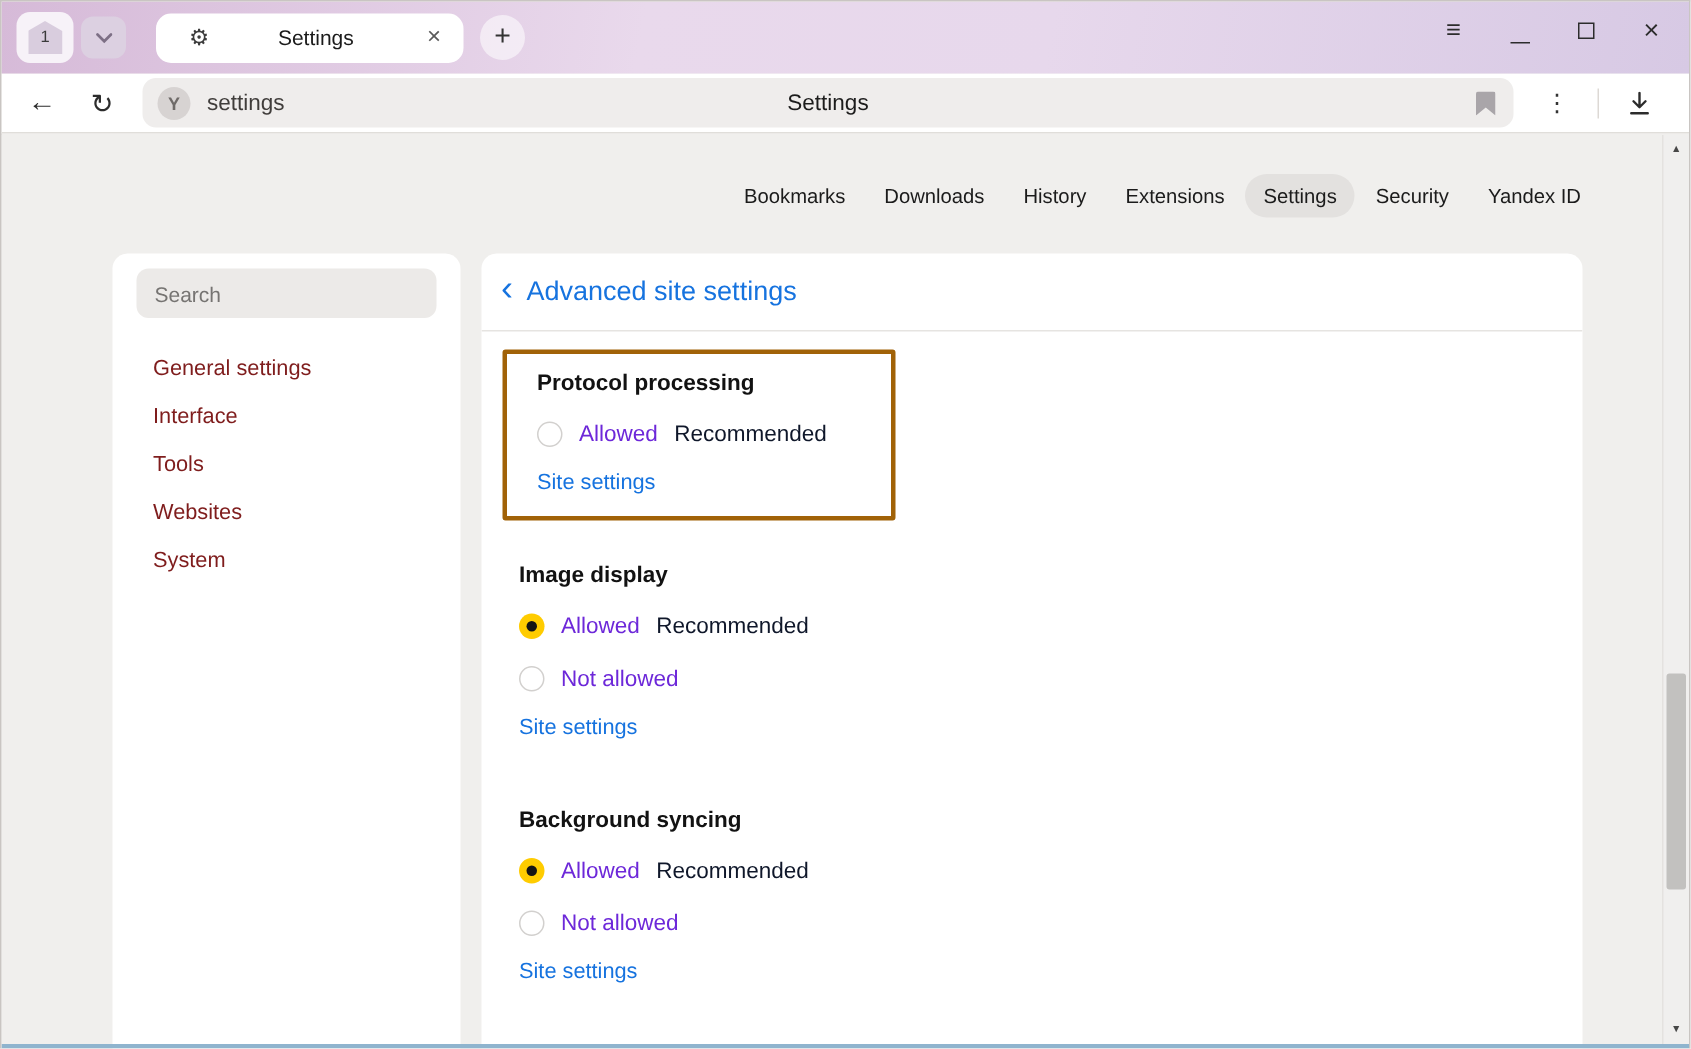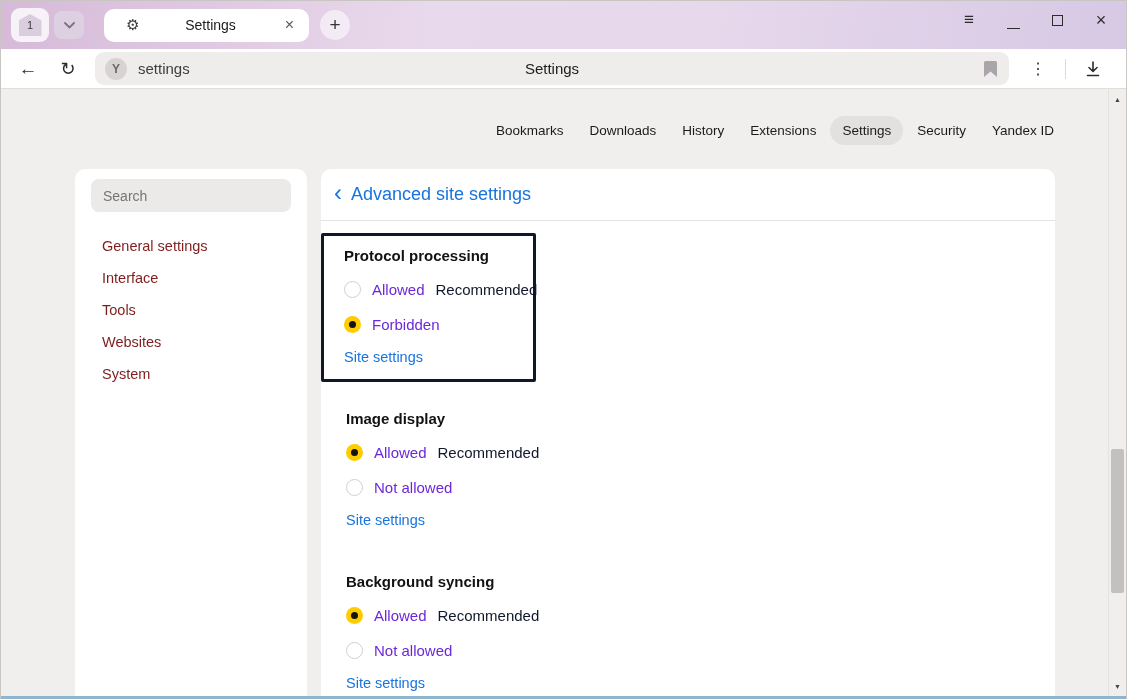--- a/index.html
+++ b/index.html
@@ -123,22 +123,22 @@
   .panel-header {
     height:52px; display:flex; align-items:center; padding-left:13px;
     border-bottom:1px solid #e6e4e1; cursor:pointer;
   }
   .back-chevron { font-size:24px; color:#1673df; line-height:1; margin-top:-3px; }
   .panel-title { margin-left:9px; font-size:18px; color:#1673df; }
 
   .sections { padding-top:12px; }
   .section { margin-left:25px; margin-bottom:44px; }
   .section.highlighted {
-    margin-left:0; margin-bottom:28px; width:215px;
-    border:3px solid #0f172a; border-radius:2px;
+    margin-left:14px; margin-bottom:28px; width:262px;
+    border:3px solid #a16207; border-radius:2px;
     padding:11px 14px 13px 20px;
   }
   .section-title { font-size:15px; font-weight:700; color:#121212; }
   .option-row { display:flex; align-items:center; gap:11px; margin-top:15px; height:20px; }
   .radio {
     width:17px; height:17px; border-radius:50%; background:#fff;
     border:1.5px solid #d2d0ce; flex:0 0 auto; cursor:pointer; position:relative;
   }
   .radio.selected { border:none; background:#ffcc00; }
   .radio.selected::after {
@@ -256,25 +256,20 @@
       </div>
       <div class="sections">
           <div class="section highlighted">
           <div class="section-title">Protocol processing</div>
           <div class="option-rows">
               <div class="option-row">
           <span class="radio"></span>
           <span class="option-label">Allowed</span>
           <span class="option-badge">Recommended</span>
         </div>
-              <div class="option-row">
-          <span class="radio selected"></span>
-          <span class="option-label">Forbidden</span>
-
-        </div>
             </div>
           <span class="site-link">Site settings</span>
         </div>
           <div class="section">
           <div class="section-title">Image display</div>
           <div class="option-rows">
               <div class="option-row">
           <span class="radio selected"></span>
           <span class="option-label">Allowed</span>
           <span class="option-badge">Recommended</span>

